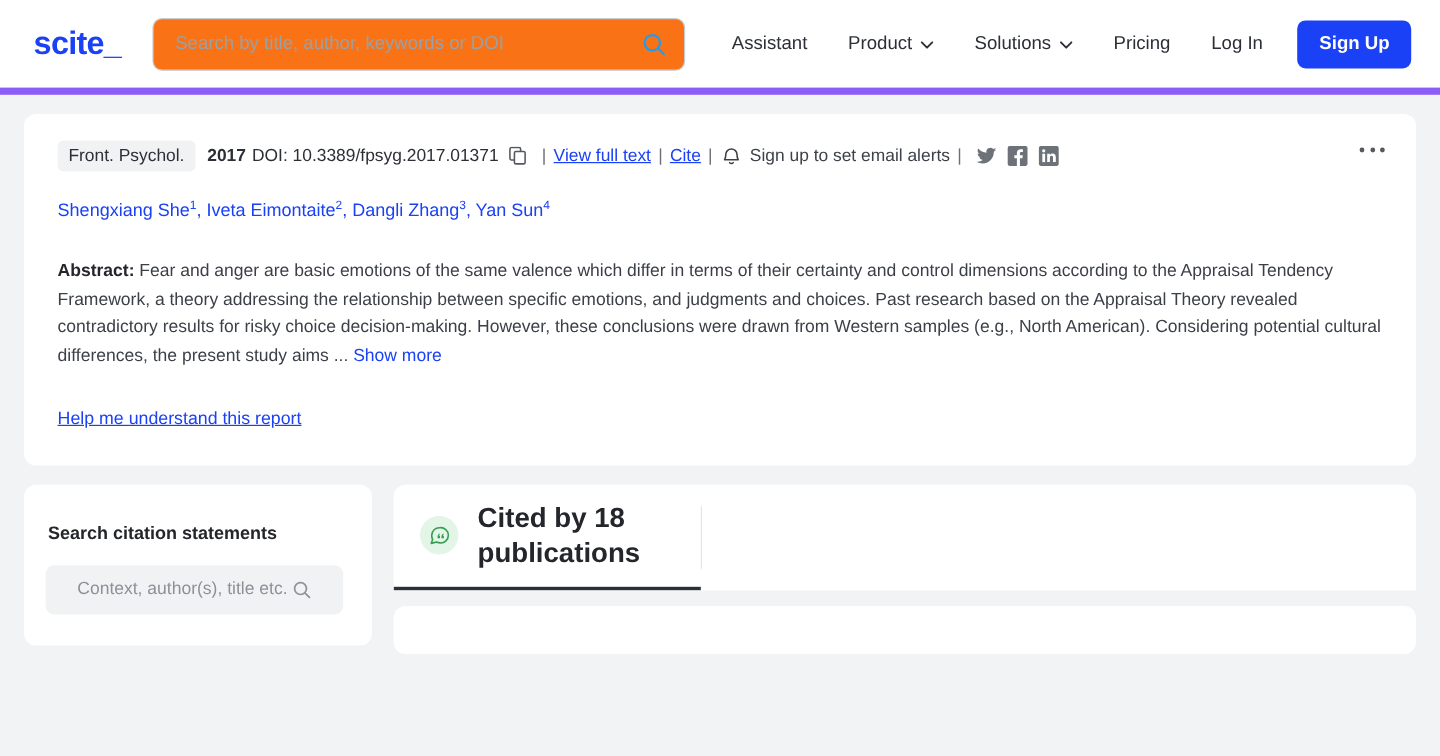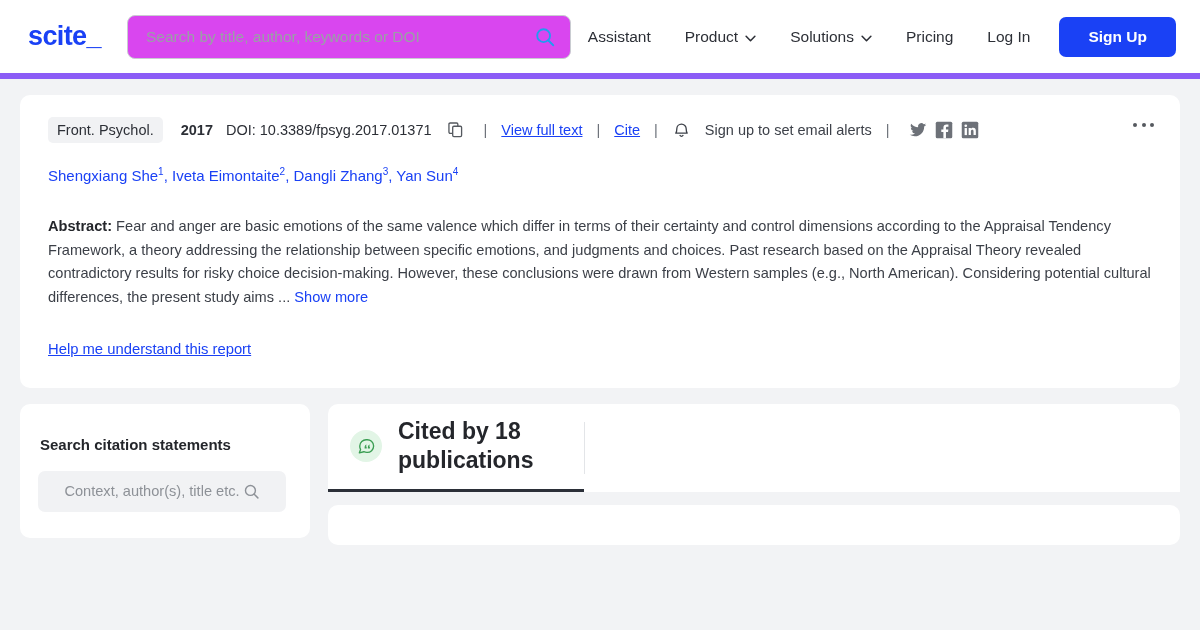--- a/index.html
+++ b/index.html
@@ -30,21 +30,21 @@
   }
 
   .search-wrap {
     width: 444px;
     height: 44px;
     border: 1px solid #c9ccd1;
     border-radius: 8px;
     display: flex;
     align-items: center;
     padding: 0 14px 0 18px;
-    background: #d946ef;
+    background: #f97316;
   }
   .search-input {
     flex: 1;
     border: none;
     outline: none;
     font-size: 15.5px;
     color: #333;
     font-family: "Liberation Sans", sans-serif;
     background: transparent;
   }
@@ -67,21 +67,21 @@
     white-space: nowrap;
   }
   .caret { display: inline-block; width: 11px; height: 7px; }
   .signup-btn {
     background: #1a41f5;
     color: #ffffff;
     font-size: 15.5px;
     font-weight: 700;
     border: none;
     border-radius: 7px;
-    padding: 11px 29px;
+    padding: 11px 18px;
     margin-left: 12px;
     cursor: pointer;
     font-family: "Liberation Sans", sans-serif;
     white-space: nowrap;
   }
 
   
   .page { padding: 16px 20px 0 20px; }
 
   .paper-card {
@@ -90,21 +90,21 @@
     padding: 22px 26px 30px 28px;
     position: relative;
   }
 
   .meta-row {
     display: flex;
     align-items: center;
     font-size: 14.5px;
     color: #2c2f36;
     flex-wrap: nowrap;
-    gap: 8px;
+    gap: 0;
   }
   .journal-chip {
     background: #f1f2f4;
     border-radius: 5px;
     padding: 5px 9px;
     font-size: 14.5px;
     color: #2c2f36;
     margin-right: 10px;
     white-space: nowrap;
   }

